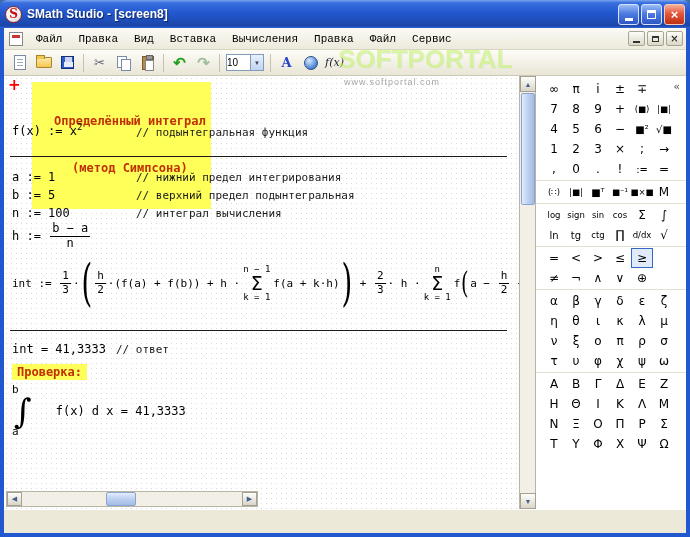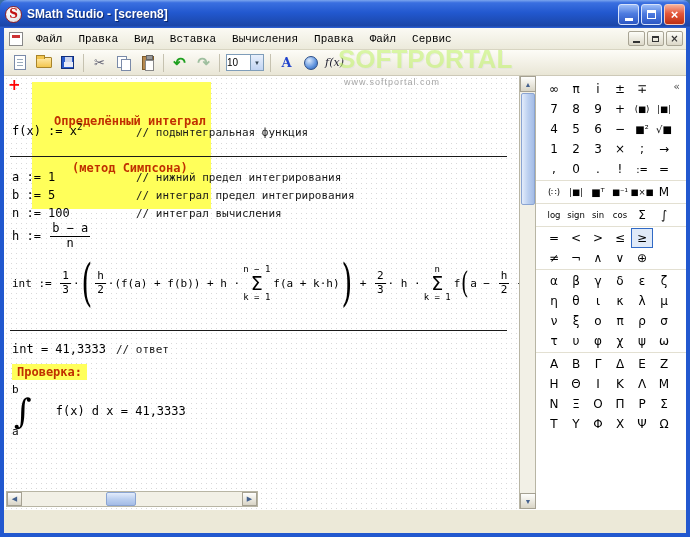--- a/index.html
+++ b/index.html
@@ -221,21 +221,21 @@
 
         <div class="ws" style="left:8px; top:48px;"><span>f(x) := </span><span>x</span><span class="exp">2</span></div>
         <div class="ws-comment" style="left:132px; top:50px;">// подынтегральная функция</div>
 
         <div class="ws-hr" style="top:80px;"></div>
 
         <div class="ws" style="left:8px; top:94px;">a := 1</div>
         <div class="ws-comment" style="left:132px; top:95px;">// нижний предел интегрирования</div>
 
         <div class="ws" style="left:8px; top:112px;">b := 5</div>
-        <div class="ws-comment" style="left:132px; top:113px;">// интеграл предел интегрирования</div>
+        <div class="ws-comment" style="left:132px; top:113px;">// верхний предел подынтегральная</div>
 
         <div class="ws" style="left:8px; top:130px;">n := 100</div>
         <div class="ws-comment" style="left:132px; top:131px;">// интеграл вычисления</div>
 
         <div class="ws-row" style="left:8px; top:146px;">
           <span>h := </span>
           <span class="frac"><span class="num">b − a</span><span>n</span></span>
         </div>
 
         <div class="ws-formula">
@@ -357,20 +357,28 @@
             </div>
             <div class="pal-section">
               <div class="pal-row">
                 <span class="pal-cell tiny">log</span>
                 <span class="pal-cell tiny">sign</span>
                 <span class="pal-cell tiny">sin</span>
                 <span class="pal-cell tiny">cos</span>
                 <span class="pal-cell">Σ</span>
                 <span class="pal-cell">∫</span>
               </div>
+              <div class="pal-row">
+                <span class="pal-cell small">ln</span>
+                <span class="pal-cell small">tg</span>
+                <span class="pal-cell tiny">ctg</span>
+                <span class="pal-cell">∏</span>
+                <span class="pal-cell tiny">d/dx</span>
+                <span class="pal-cell">√</span>
+              </div>
             </div>
             <div class="pal-section">
               <div class="pal-row">
                 <span class="pal-cell">=</span>
                 <span class="pal-cell">&lt;</span>
                 <span class="pal-cell">&gt;</span>
                 <span class="pal-cell">≤</span>
                 <span class="pal-cell selected">≥</span>
               </div>
               <div class="pal-row">

